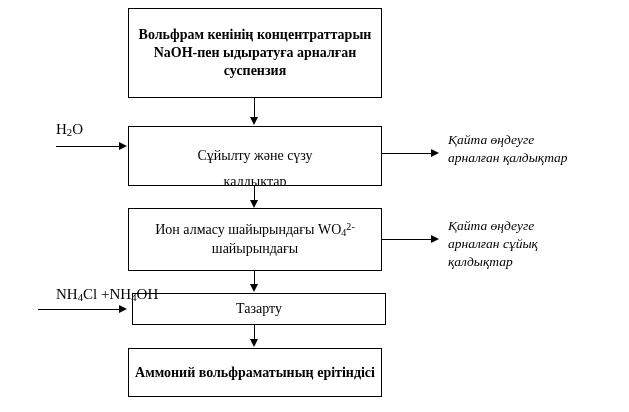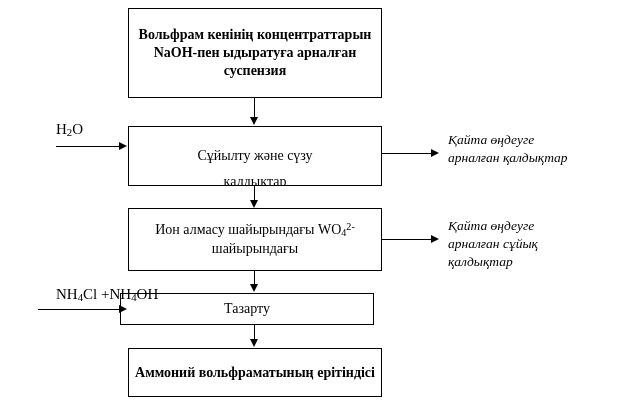--- a/index.html
+++ b/index.html
@@ -36,21 +36,21 @@
     padding: 0 6px;
     box-sizing: border-box;
   }
   .bold .txt { font-weight: bold; }
   .fs15 { font-size: 14px; }
 
   
   #box-suspension { left: 128px; top: 8px;   width: 254px; height: 90px; }
   #box-dilution   { left: 128px; top: 126px; width: 254px; height: 60px; }
   #box-sorption   { left: 128px; top: 208px; width: 254px; height: 63px; font-family: Liberation Serif, serif; }
-  #box-purify     { left: 120px; top: 293px; width: 254px; height: 32px; }
+  #box-purify     { left: 132px; top: 293px; width: 254px; height: 32px; }
   #box-product    { left: 128px; top: 348px; width: 254px; height: 49px; text-align: center; }
 
   
   .clip-wrap {
     position: absolute;
     left: 0;
     width: 100%;
     text-align: center;
     overflow: hidden;
   }

